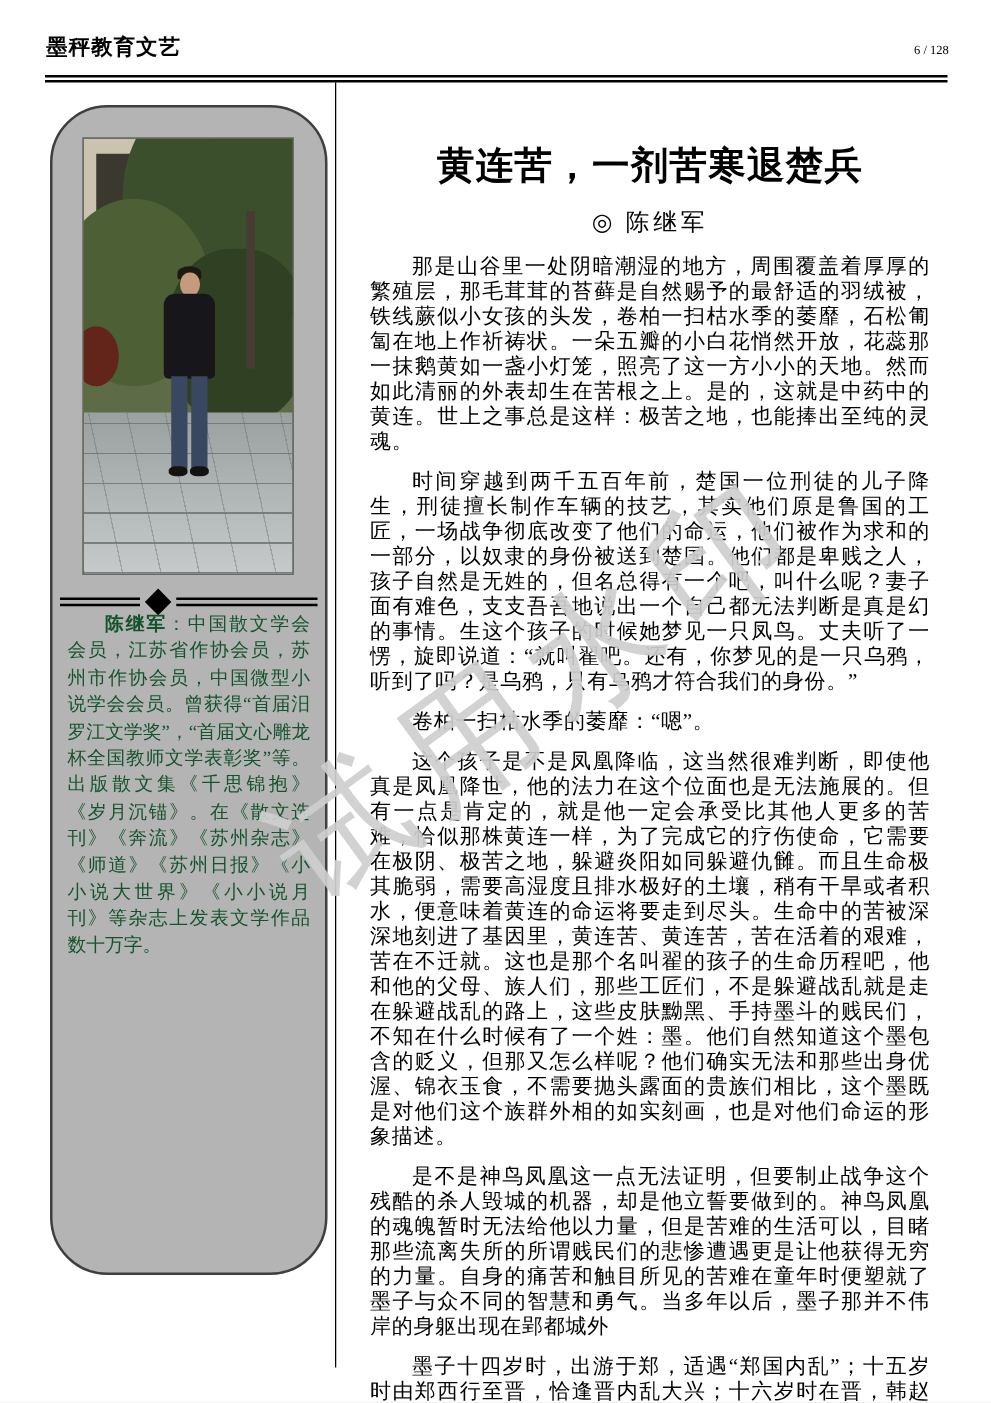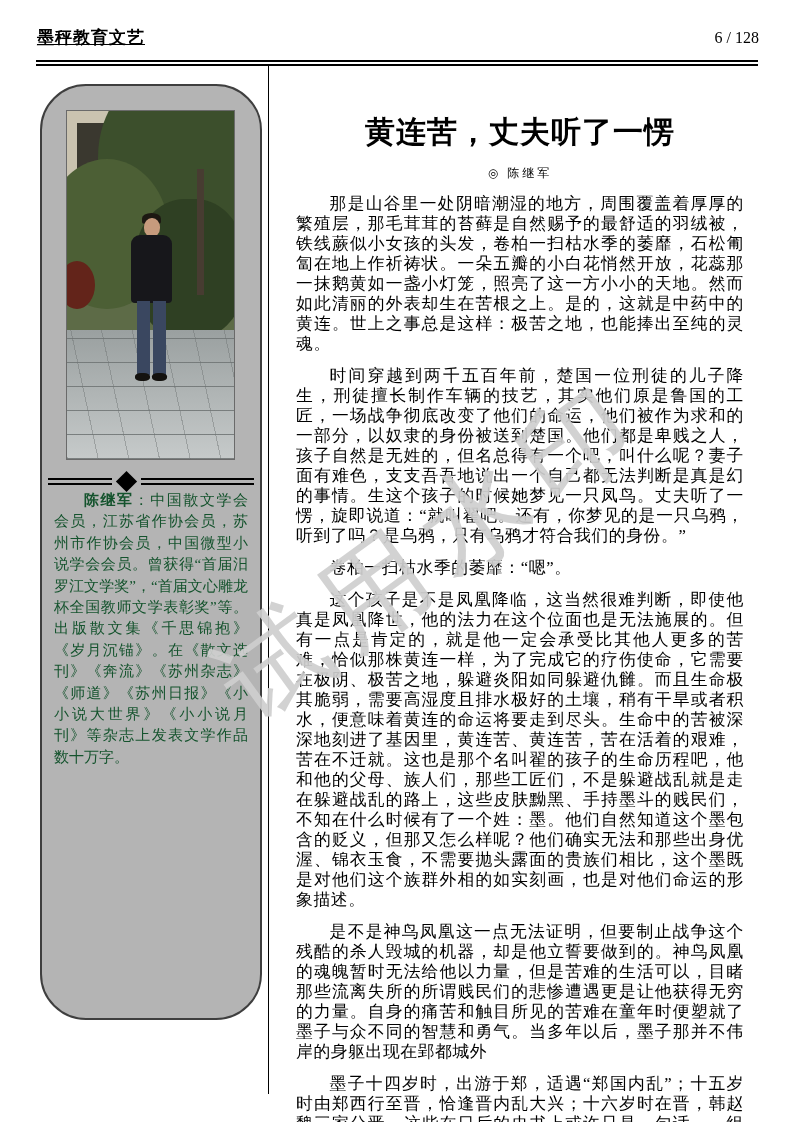--- a/index.html
+++ b/index.html
@@ -3,22 +3,22 @@
 <meta charset="utf-8">
 <style>
   html,body{margin:0;padding:0;background:#e8e8e8;}
   .page{position:relative;width:793px;height:1122px;background:#ffffff;overflow:hidden;
         font-family:"Liberation Serif","DejaVu Serif",serif;color:#000;}
 
   
   .hdr{position:absolute;left:37px;right:34px;top:26px;display:flex;
        justify-content:space-between;align-items:baseline;}
   .hdr .h-left,.hdr .h-right{font-family:"Liberation Sans","DejaVu Sans",sans-serif;
-       font-weight:bold;font-size:17px;letter-spacing:1px;text-decoration:underline;}
-  .hdr .h-center{font-size:16px;font-family:"Liberation Serif",serif;}
+       font-weight:bold;font-size:17px;letter-spacing:1px;}
+  .hdr .h-center{font-size:10px;font-family:"Liberation Serif",serif;}
   .hdr-rule{position:absolute;left:36px;right:35px;top:60px;height:2px;
        border-top:2px solid #000;border-bottom:2px solid #000;}
 
   
   .col-divider{position:absolute;left:268px;top:66px;width:1px;height:1028px;background:#000;}
 
   
   .sidebar{position:absolute;left:40px;top:84px;width:218px;height:932px;
        background:#b4b4b4;border:2px solid #3f3f3f;border-radius:46px;}
   .photo{position:absolute;left:24px;top:24px;width:167px;height:348px;
@@ -50,21 +50,21 @@
   .diamond{width:15px;height:15px;background:#000;transform:rotate(45deg);margin:0 7px;flex:none;}
 
   .bio{position:absolute;left:12px;top:404px;width:194px;font-size:15px;line-height:21.4px;
        text-align:justify;color:#14532d;}
   .bio p{margin:0;text-indent:2em;}
   .bio .bname{font-weight:bold;}
 
   
   .article{position:absolute;left:284px;top:112px;width:472px;}
   .article h1{margin:0;font-size:30px;font-weight:bold;text-align:center;letter-spacing:1px;}
-  .byline{margin:12px 0 10px;text-align:center;font-size:12px;letter-spacing:3px;}
+  .byline{margin:12px 0 10px;text-align:center;font-size:19px;letter-spacing:3px;}
   .article p.body{margin:12px;font-size:16.8px;line-height:20px;letter-spacing:.6px;
        text-align:justify;text-indent:2em;}
 
   
   .watermark{position:absolute;left:120px;top:478px;width:620px;height:140px;z-index:9;
        font-family:"Liberation Sans","DejaVu Sans",sans-serif;
        font-size:108px;letter-spacing:16px;color:#cfcfcf;opacity:.92;
        transform:rotate(-36deg);transform-origin:center;pointer-events:none;
        text-align:center;white-space:nowrap;}
 </style>
@@ -103,21 +103,21 @@
       <span class="diamond"></span>
       <span class="orn-line r"></span>
     </div>
 
     <div class="bio">
       <p><span class="bname">陈继军</span><span>：中国散文学会会员，江苏省作协会员，苏州市作协会员，中国微型小说学会会员。曾获得“首届汨罗江文学奖”，“首届文心雕龙杯全国教师文学表彰奖”等。出版散文集《千思锦抱》《岁月沉锚》。在《散文选刊》《奔流》《苏州杂志》《师道》《苏州日报》《小小说大世界》《小小说月刊》等杂志上发表文学作品数十万字。</span></p>
     </div>
   </aside>
 
   <main class="article">
-    <h1>黄连苦，丈夫听了一愣</h1>
+    <h1>黄连苦，一剂苦寒退楚兵</h1>
     <div class="byline">◎ 陈继军</div>
     <p class="body">那是山谷里一处阴暗潮湿的地方，周围覆盖着厚厚的繁殖层，那毛茸茸的苔藓是自然赐予的最舒适的羽绒被，铁线蕨似小女孩的头发，卷柏一扫枯水季的萎靡，石松匍匐在地上作祈祷状。一朵五瓣的小白花悄然开放，花蕊那一抹鹅黄如一盏小灯笼，照亮了这一方小小的天地。然而如此清丽的外表却生在苦根之上。是的，这就是中药中的黄连。世上之事总是这样：极苦之地，也能捧出至纯的灵魂。</p>
     <p class="body">时间穿越到两千五百年前，楚国一位刑徒的儿子降生，刑徒擅长制作车辆的技艺，其实他们原是鲁国的工匠，一场战争彻底改变了他们的命运，他们被作为求和的一部分，以奴隶的身份被送到楚国。他们都是卑贱之人，孩子自然是无姓的，但名总得有一个吧，叫什么呢？妻子面有难色，支支吾吾地说出一个自己都无法判断是真是幻的事情。生这个孩子的时候她梦见一只凤鸟。丈夫听了一愣，旋即说道：“就叫翟吧。还有，你梦见的是一只乌鸦，听到了吗？是乌鸦，只有乌鸦才符合我们的身份。”</p>
     <p class="body">卷柏一扫枯水季的萎靡：“嗯”。</p>
     <p class="body">这个孩子是不是凤凰降临，这当然很难判断，即使他真是凤凰降世，他的法力在这个位面也是无法施展的。但有一点是肯定的，就是他一定会承受比其他人更多的苦难，恰似那株黄连一样，为了完成它的疗伤使命，它需要在极阴、极苦之地，躲避炎阳如同躲避仇雠。而且生命极其脆弱，需要高湿度且排水极好的土壤，稍有干旱或者积水，便意味着黄连的命运将要走到尽头。生命中的苦被深深地刻进了基因里，黄连苦、黄连苦，苦在活着的艰难，苦在不迁就。这也是那个名叫翟的孩子的生命历程吧，他和他的父母、族人们，那些工匠们，不是躲避战乱就是走在躲避战乱的路上，这些皮肤黝黑、手持墨斗的贱民们，不知在什么时候有了一个姓：墨。他们自然知道这个墨包含的贬义，但那又怎么样呢？他们确实无法和那些出身优渥、锦衣玉食，不需要抛头露面的贵族们相比，这个墨既是对他们这个族群外相的如实刻画，也是对他们命运的形象描述。</p>
     <p class="body">是不是神鸟凤凰这一点无法证明，但要制止战争这个残酷的杀人毁城的机器，却是他立誓要做到的。神鸟凤凰的魂魄暂时无法给他以力量，但是苦难的生活可以，目睹那些流离失所的所谓贱民们的悲惨遭遇更是让他获得无穷的力量。自身的痛苦和触目所见的苦难在童年时便塑就了墨子与众不同的智慧和勇气。当多年以后，墨子那并不伟岸的身躯出现在郢都城外</p>
     <p class="body">墨子十四岁时，出游于郑，适遇“郑国内乱”；十五岁时由郑西行至晋，恰逢晋内乱大兴；十六岁时在晋，韩赵魏三家分晋。这些在日后的史书上或许只是一句话、一组数字的历史事件，然而对于那些曾身处其中的人们而言，就是一座可以随时让人粉身碎骨的大山。当童年的墨翟和他的族人们颠沛流离，在一座座被摧毁的城池边沿，在一片片荒无人烟的村庄中间行走时，年幼的心灵，早已刻下了对战争刻骨铭心的憎恨。</p>
   </main>
 
   <div class="watermark">试用水印</div>

